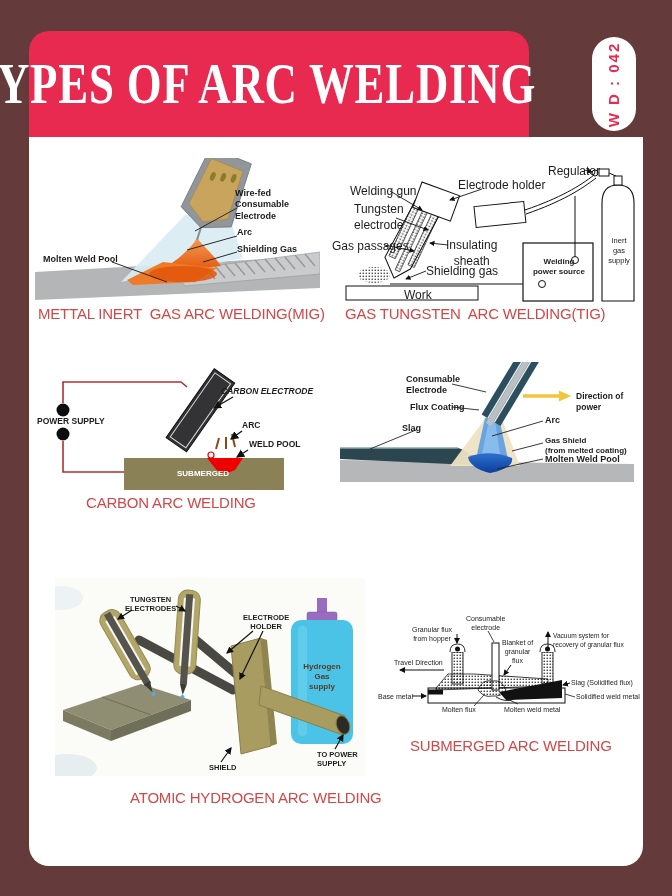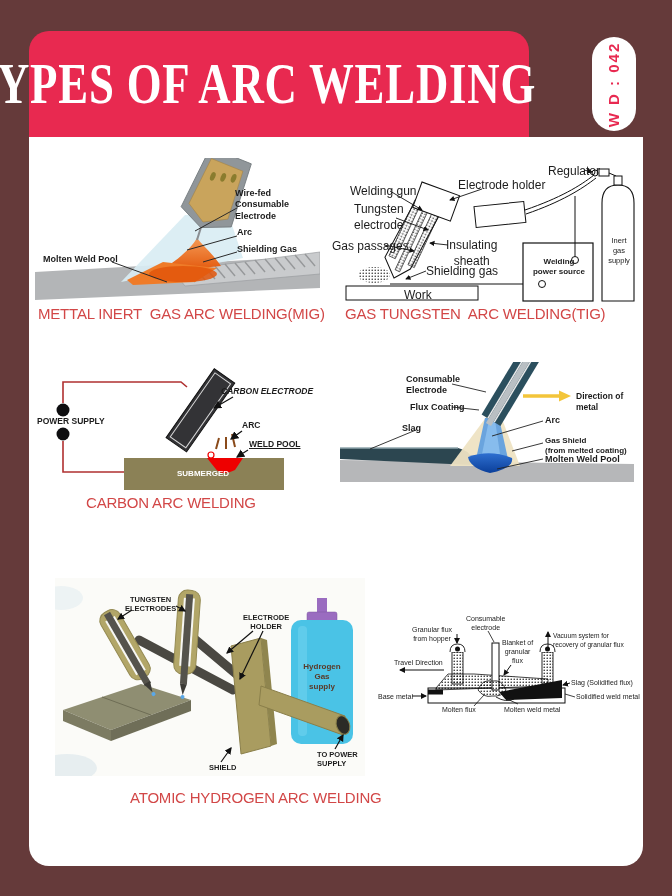--- a/index.html
+++ b/index.html
@@ -184,21 +184,21 @@
       <circle cx="176" cy="95" r="3" fill="#fff" stroke="#ee0000" stroke-width="1.2"></circle>
       <g stroke="#111" stroke-width="1.2" marker-end="url(#aC)">
         <line x1="198" y1="37" x2="179" y2="48"></line>
         <line x1="207" y1="71" x2="196" y2="79"></line>
         <line x1="213" y1="90" x2="202" y2="97"></line>
       </g>
     </svg>
     <div class="lbl" style="left:2px;top:56px;font-size:8.5px;">POWER SUPPLY</div>
     <div class="lbl" style="left:186px;top:26px;font-size:8.5px;font-style:italic;">CARBON ELECTRODE</div>
     <div class="lbl" style="left:207px;top:60px;font-size:8.5px;">ARC</div>
-    <div class="lbl" style="left:214px;top:79px;font-size:8.5px;text-decoration:underline;">WELD POOL</div>
+    <div class="lbl" style="left:214px;top:79px;font-size:8.5px;">WELD POOL</div>
     <div class="lbl ctr" style="left:138px;top:109px;width:60px;color:#fff;font-size:8px;">SUBMERGED</div>
   </div>
   <div class="caption" style="left:57px;top:357px;">CARBON ARC WELDING</div>
 
   <div class="panel" style="left:311px;top:225px;width:294px;height:120px;">
     <svg width="294" height="120" viewBox="0 0 294 120">
       <defs>
         <linearGradient id="metBlue" x1="0" y1="0" x2="0" y2="1">
           <stop offset="0" stop-color="#2e6fd0"></stop>
             <stop offset="1" stop-color="#0b3f9a"></stop>
@@ -225,21 +225,21 @@
         <line x1="76" y1="68" x2="30" y2="87"></line>
         <line x1="203" y1="59" x2="152" y2="74"></line>
         <line x1="203" y1="81" x2="172" y2="89"></line>
         <line x1="203" y1="97" x2="157" y2="107"></line>
       </g>
     </svg>
     <div class="lbl" style="left:66px;top:12px;">Consumable
 Electrode</div>
     <div class="lbl" style="left:70px;top:40px;">Flux Coating</div>
     <div class="lbl" style="left:62px;top:61px;">Slag</div>
-    <div class="lbl" style="left:236px;top:29px;font-size:8.5px;">Direction of metal</div>
+    <div class="lbl" style="left:236px;top:29px;font-size:8.5px;">Direction of power</div>
     <div class="lbl" style="left:205px;top:53px;">Arc</div>
     <div class="lbl" style="left:205px;top:74px;font-size:8px;">Gas Shield
 (from melted coating)</div>
     <div class="lbl" style="left:205px;top:92px;">Molten Weld Pool</div>
   </div>
 
   <div class="panel" style="left:26px;top:441px;width:310px;height:198px;background:#fbfbf8;">
     <svg width="310" height="198" viewBox="0 0 310 198">
       <defs>
         <marker id="aH" markerWidth="7" markerHeight="7" refX="5" refY="3" orient="auto">
@@ -351,14 +351,15 @@
 flux</div>
     <div class="lbl fine" style="left:175px;top:20px;font-size:6.6px;">Vacuum system for
 recovery of granular flux</div>
     <div class="lbl fine" style="left:16px;top:46px;font-size:7px;">Travel Direction</div>
     <div class="lbl fine" style="left:0px;top:80px;font-size:7px;">Base metal</div>
     <div class="lbl fine" style="left:64px;top:93px;font-size:7px;">Molten flux</div>
     <div class="lbl fine" style="left:126px;top:93px;font-size:7px;">Molten weld metal</div>
     <div class="lbl fine" style="left:193px;top:66px;font-size:7px;">Slag (Solidified flux)</div>
     <div class="lbl fine" style="left:198px;top:80px;font-size:7px;">Solidified weld metal</div>
   </div>
+  <div class="caption" style="left:381px;top:600px;">SUBMERGED ARC WELDING</div>
 
 </div>
 
 </body></html>

